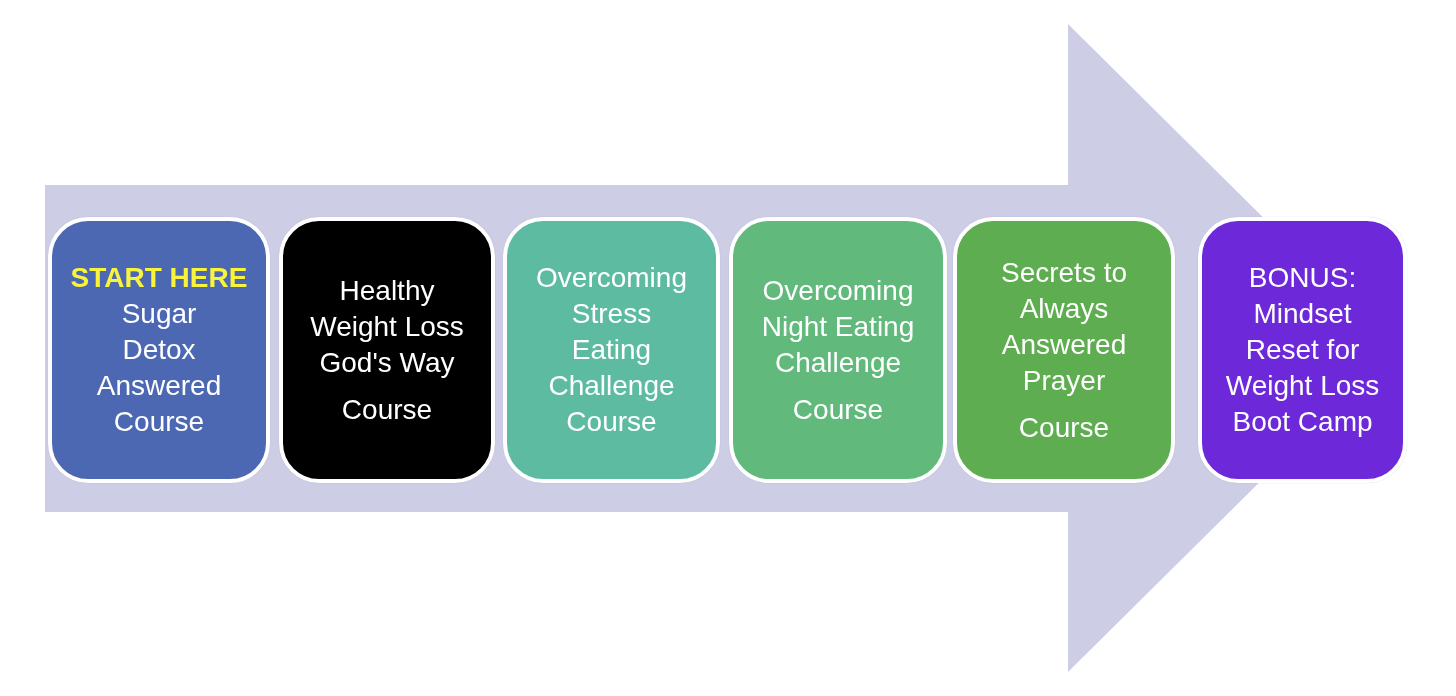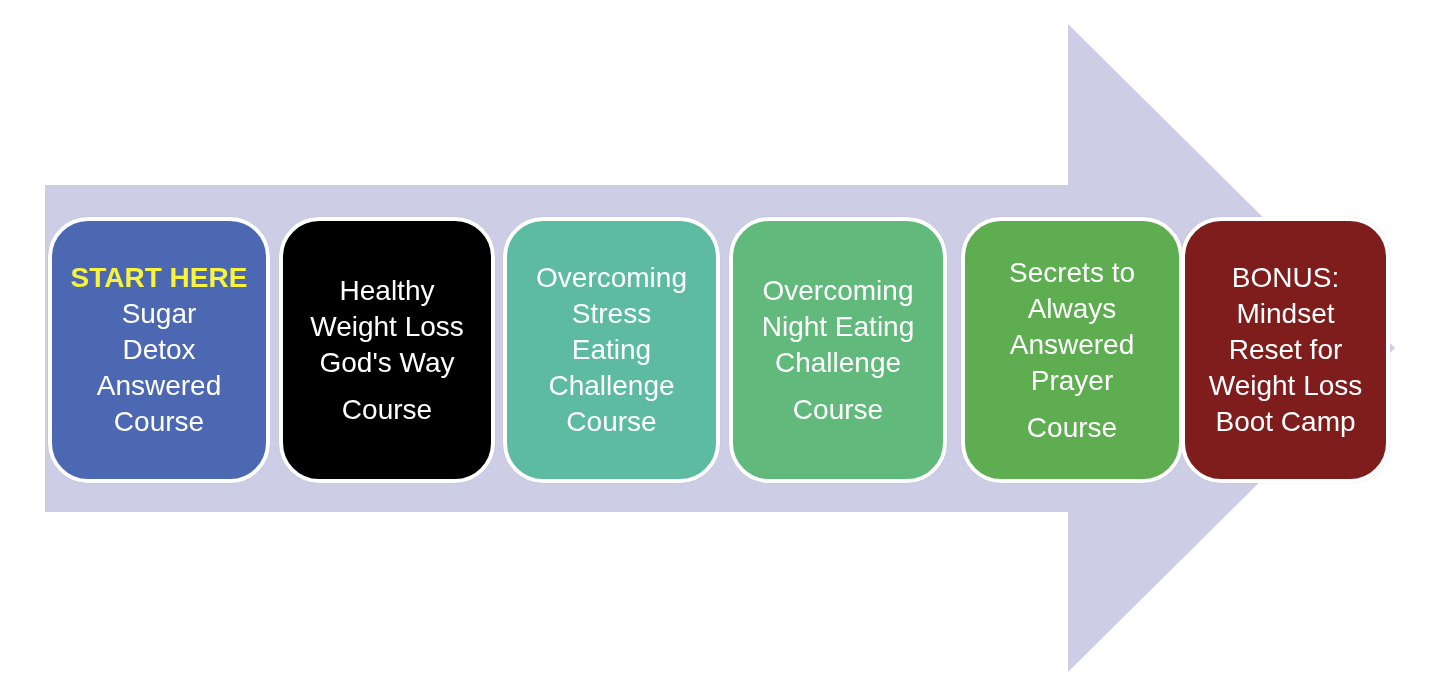--- a/index.html
+++ b/index.html
@@ -25,21 +25,20 @@
   }
   .step-box {
     position: absolute;
     top: 217px;
     height: 266px;
     box-sizing: border-box;
     border: 4px solid #ffffff;
     border-radius: 40px;
     display: flex;
     flex-direction: column;
-    align-items: center;
     justify-content: center;
     text-align: center;
     color: #ffffff;
     font-size: 28px;
     line-height: 36px;
     box-shadow: 0 0 1px rgba(120,120,150,0.4);
   }
   .box-title {
     font-weight: bold;
     white-space: pre-line;
@@ -52,21 +51,21 @@
   }
   .box-title:empty { display: none; }
   .box-footer:empty { display: none; }
   .box-footer:not(:empty) { margin-top: 11px; }
 
   
   .step-0 { left: 48px;   width: 222px; }
   .step-1 { left: 279px;  width: 216px; }
   .step-2 { left: 503px;  width: 217px; }
   .step-3 { left: 729px;  width: 218px; }
-  .step-4 { left: 953px;  width: 222px; margin-left: 8px; }
+  .step-4 { left: 953px;  width: 222px; }
   .step-5 { left: 1181px; width: 209px; }
 </style>
 </head>
 <body>
 
 <div class="stage">
 
   <svg class="arrow-svg" viewBox="0 0 1456 696" xmlns="http://www.w3.org/2000/svg">
     <polygon points="45,185 1068,185 1068,24 1395,348 1068,672 1068,512 45,512" style="fill: rgb(205, 205, 230);"></polygon>
   </svg>
@@ -108,21 +107,21 @@
 
   <div class="step-box step-4" style="background: rgb(94, 173, 80);">
 
     <div class="box-body">Secrets to
 Always
 Answered
 Prayer</div>
     <div class="box-footer">Course</div>
   </div>
 
-  <div class="step-box step-5" style="background: #7f1d1d;">
+  <div class="step-box step-5" style="background: #6d28d9; margin-left: 17px;">
 
     <div class="box-body">BONUS:
 Mindset
 Reset for
 Weight Loss
 Boot Camp</div>
 
   </div>
 
 </div>

